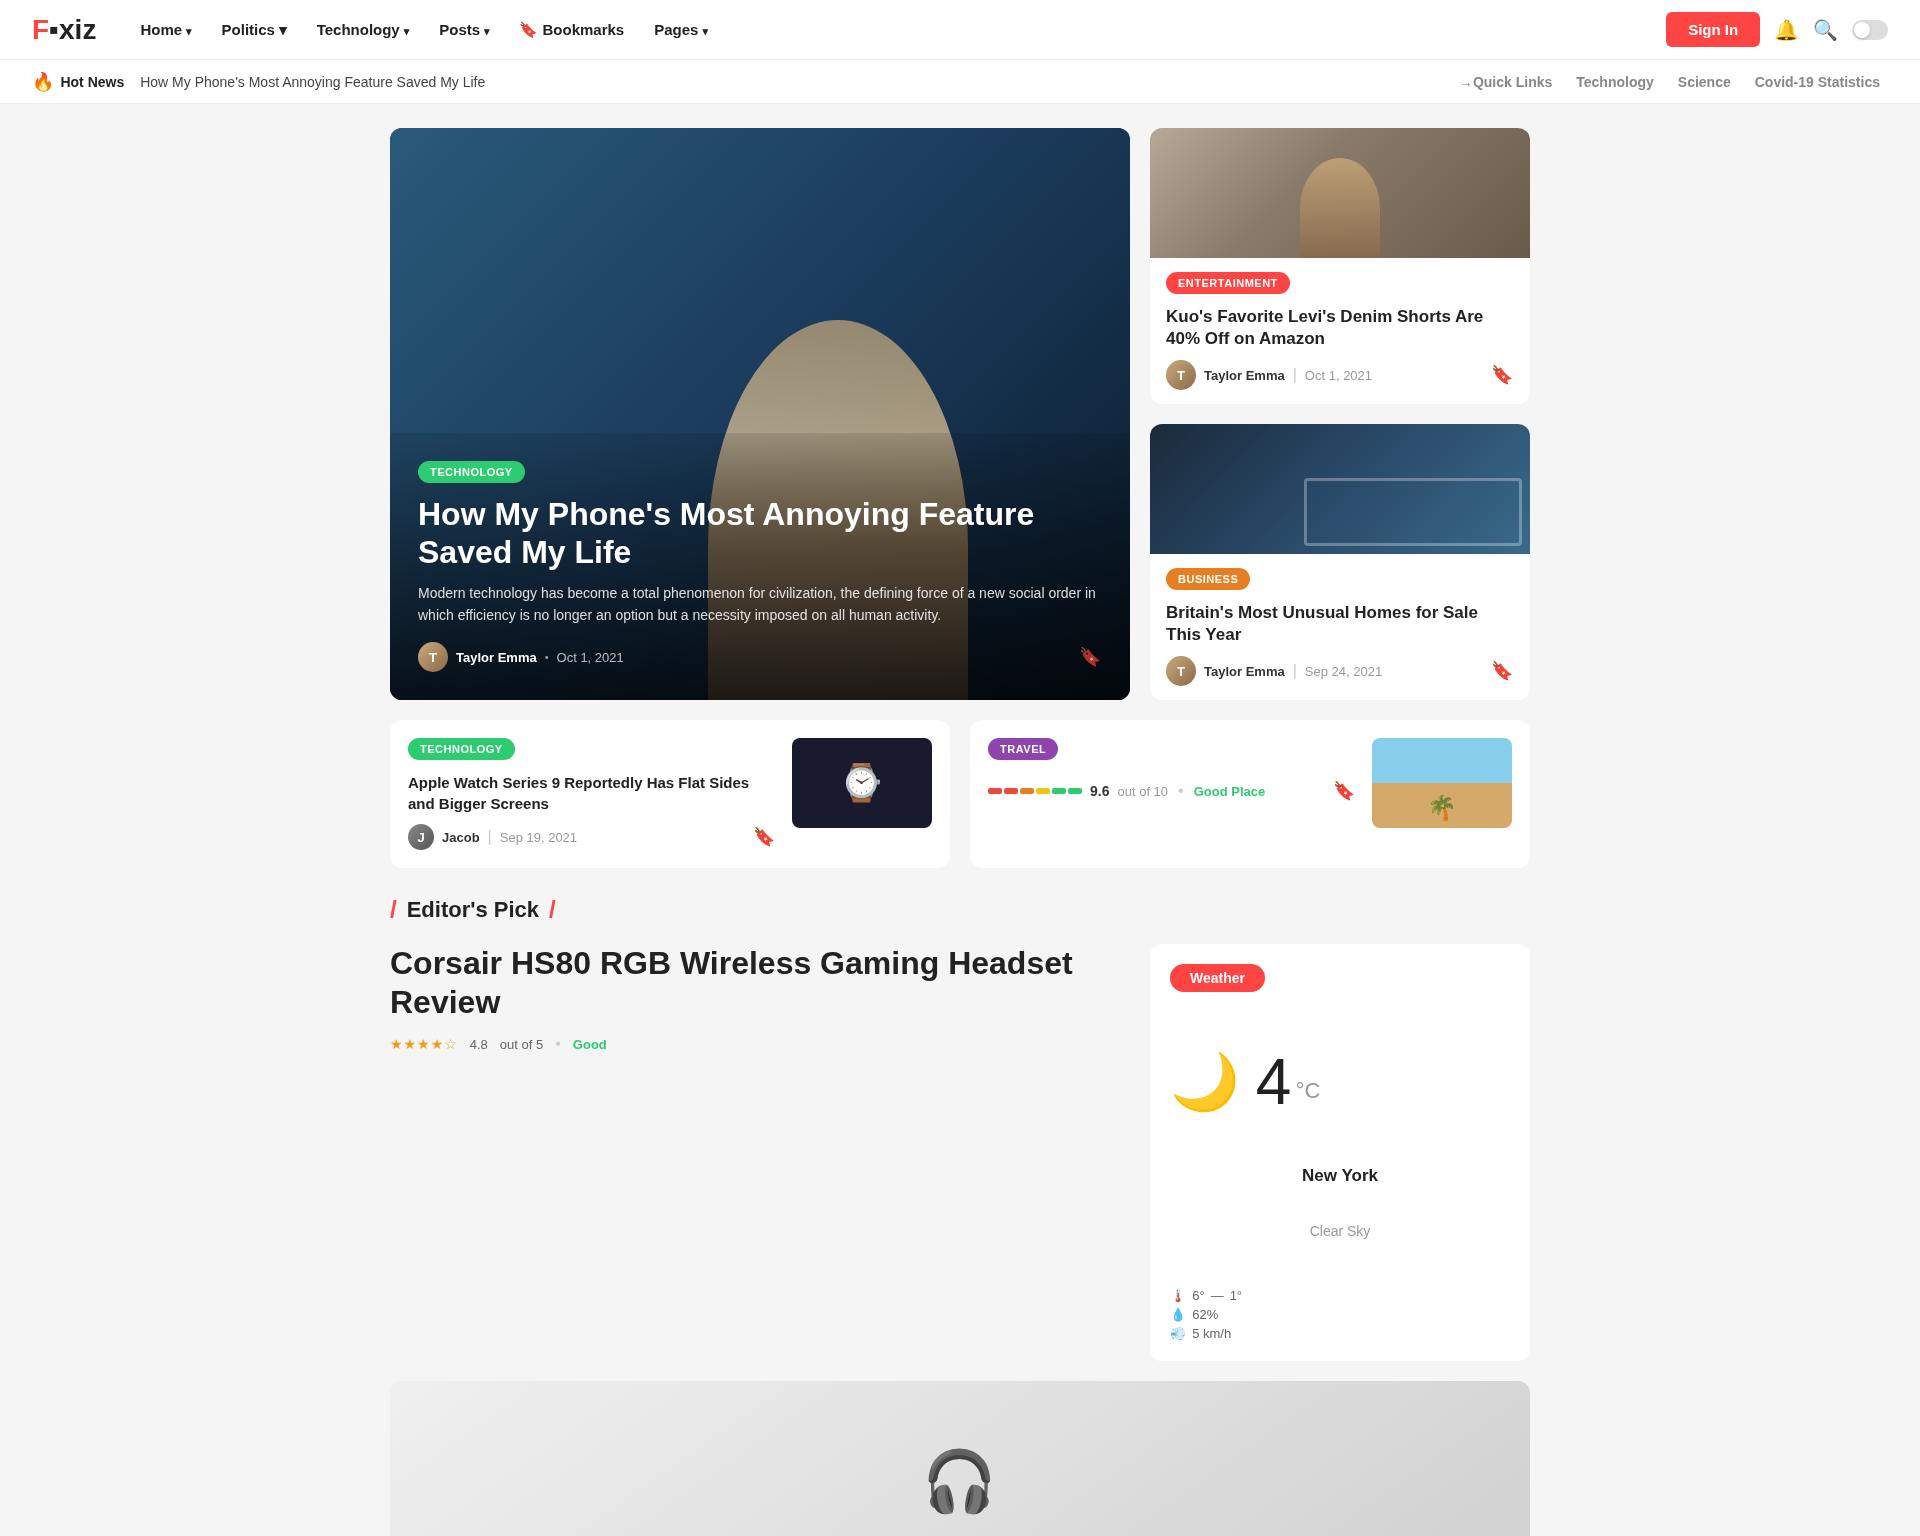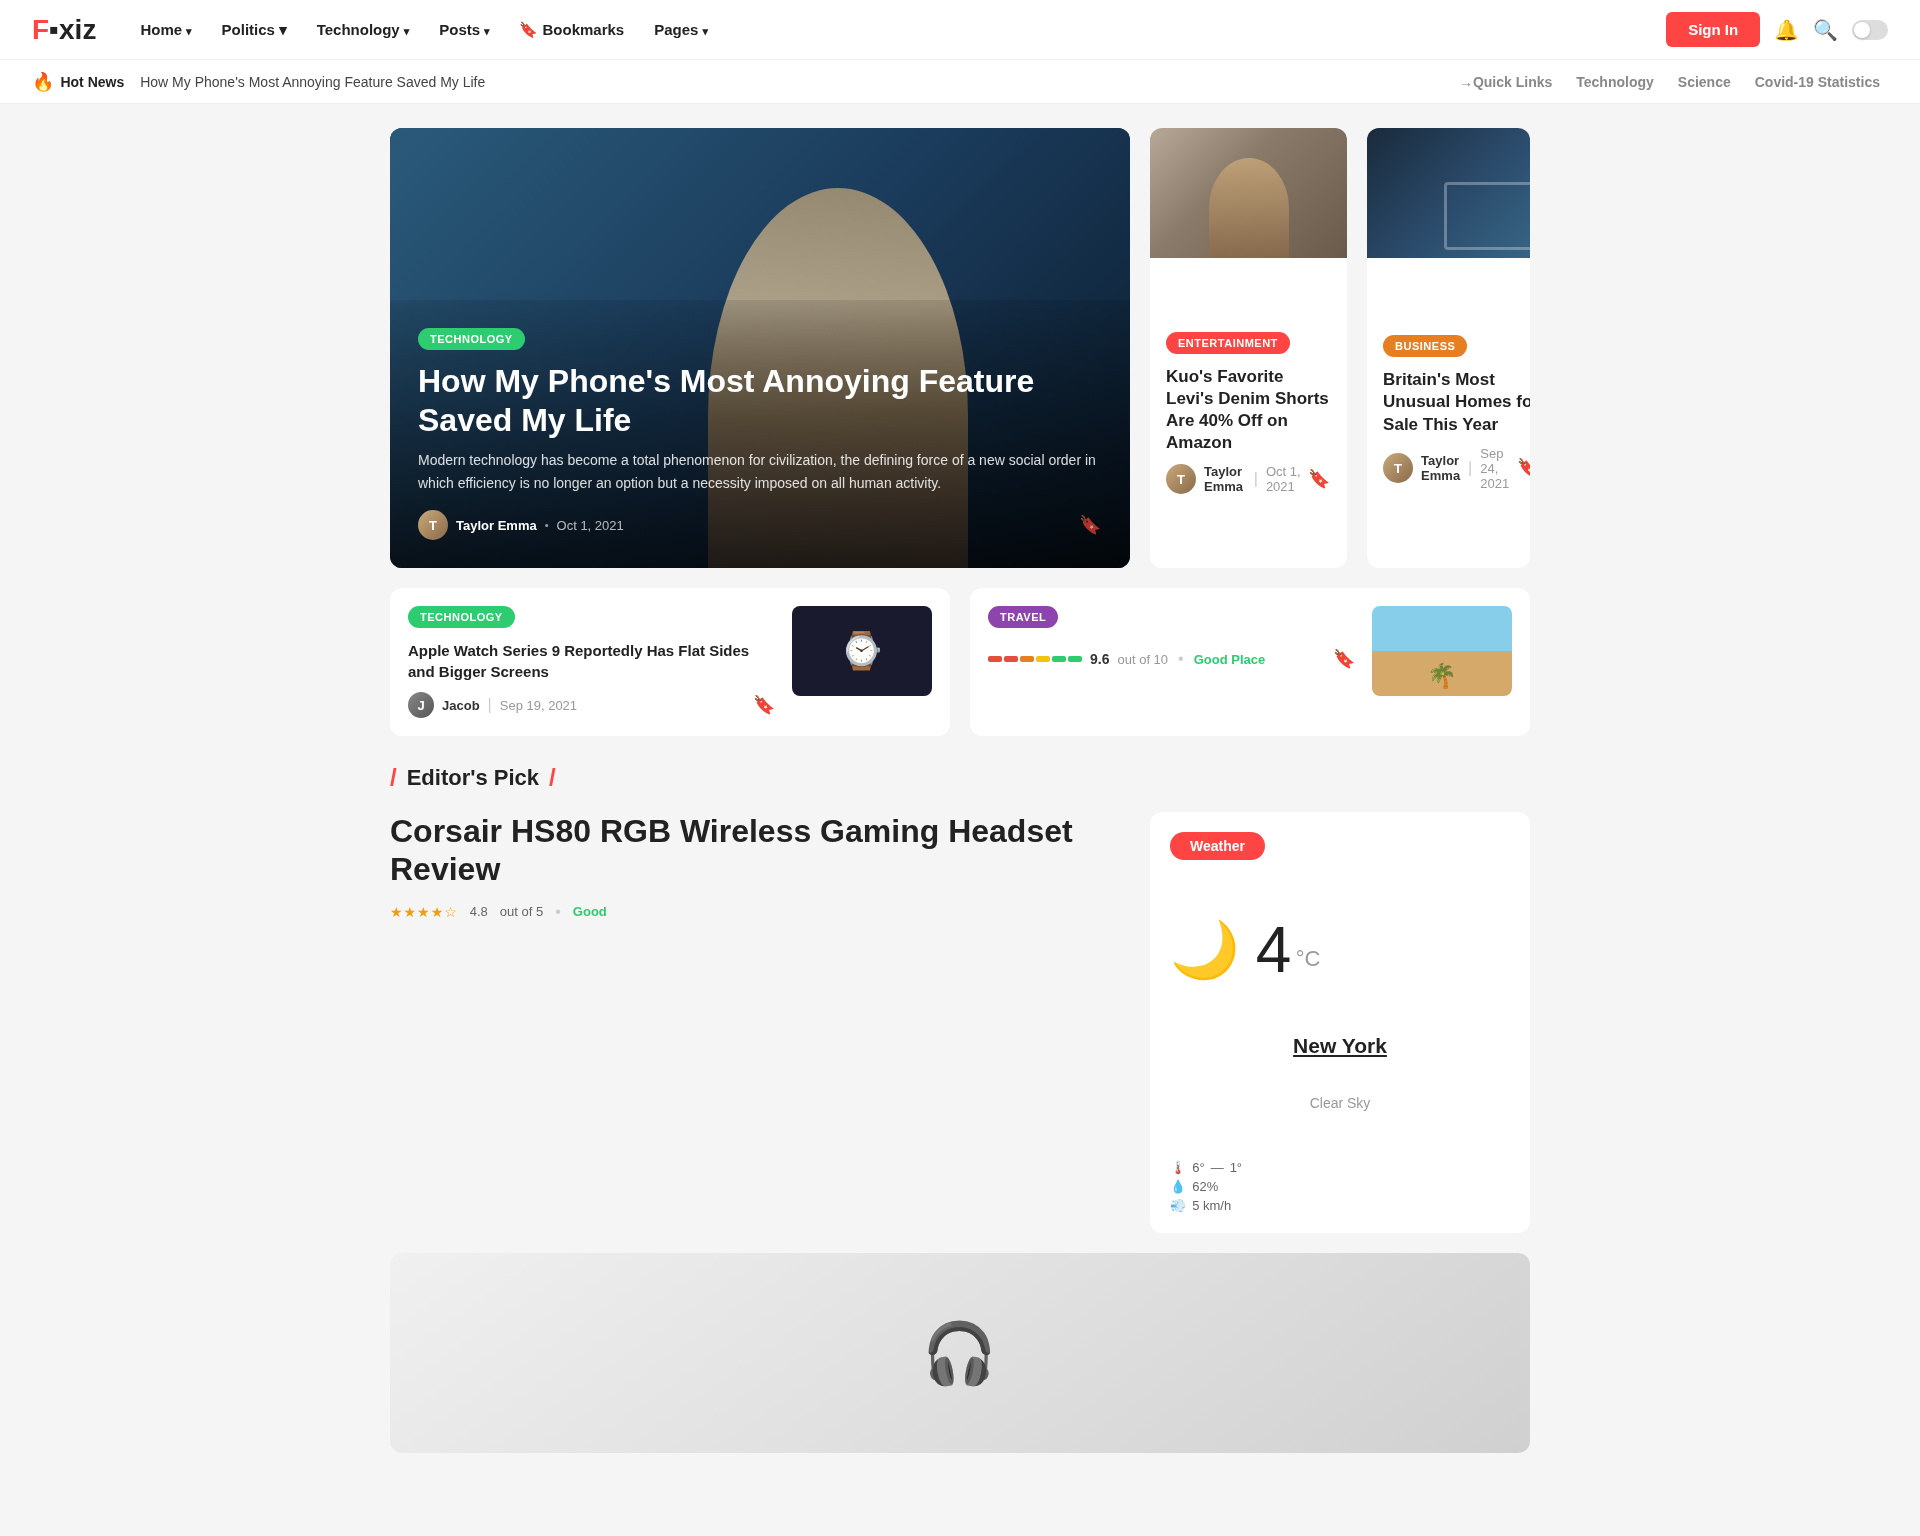--- a/index.html
+++ b/index.html
@@ -137,21 +137,21 @@
       display: flex; align-items: center; justify-content: center;
       font-size: 13px; color: #fff; font-weight: 700;
     }
     .author-name { font-size: 13px; font-weight: 700; color: #fff; }
     .meta-dot { color: rgba(255,255,255,0.6); font-size: 11px; }
     .meta-date { font-size: 13px; color: rgba(255,255,255,0.7); }
     .bookmark-btn { margin-left: auto; color: rgba(255,255,255,0.7); font-size: 18px; cursor: pointer; background: none; border: none; }
     .bookmark-btn-dark { margin-left: auto; color: #999; font-size: 18px; cursor: pointer; background: none; border: none; }
 
     
-    .side-articles { display: flex; gap: 20px; }
+    .side-articles { display: flex; flex-direction: column; gap: 20px; }
     .side-article {
       background: #fff;
       border-radius: 12px;
       overflow: hidden;
       display: grid;
       grid-template-columns: 1fr;
       position: relative;
     }
     .side-article-img-placeholder {
       height: 130px;
@@ -281,21 +281,21 @@
       border-radius: 20px;
       font-size: 14px;
       font-weight: 700;
       margin-bottom: 16px;
       align-self: flex-start;
     }
     .weather-main { display: flex; align-items: center; gap: 16px; margin-bottom: 10px; width: 100%; }
     .weather-icon { font-size: 56px; color: #999; }
     .weather-temp { font-size: 64px; font-weight: 300; color: #222; }
     .weather-unit { font-size: 22px; color: #999; vertical-align: super; }
-    .weather-city { font-size: 21px; font-weight: 800; color: #222; text-align: center; text-decoration: underline; }
+    .weather-city { font-size: 17px; font-weight: 800; color: #222; text-align: center; }
     .weather-condition { font-size: 14px; color: #999; text-align: center; margin-bottom: 12px; }
     .weather-details { display: flex; flex-direction: column; gap: 4px; font-size: 13px; color: #666; width: 100%; }
     .weather-detail { display: flex; align-items: center; gap: 6px; }
     .weather-detail-icon { color: #aaa; }
 
     
     .chevron::after { content: ' ▾'; font-size: 11px; }
 
     
     .toggle-track {

